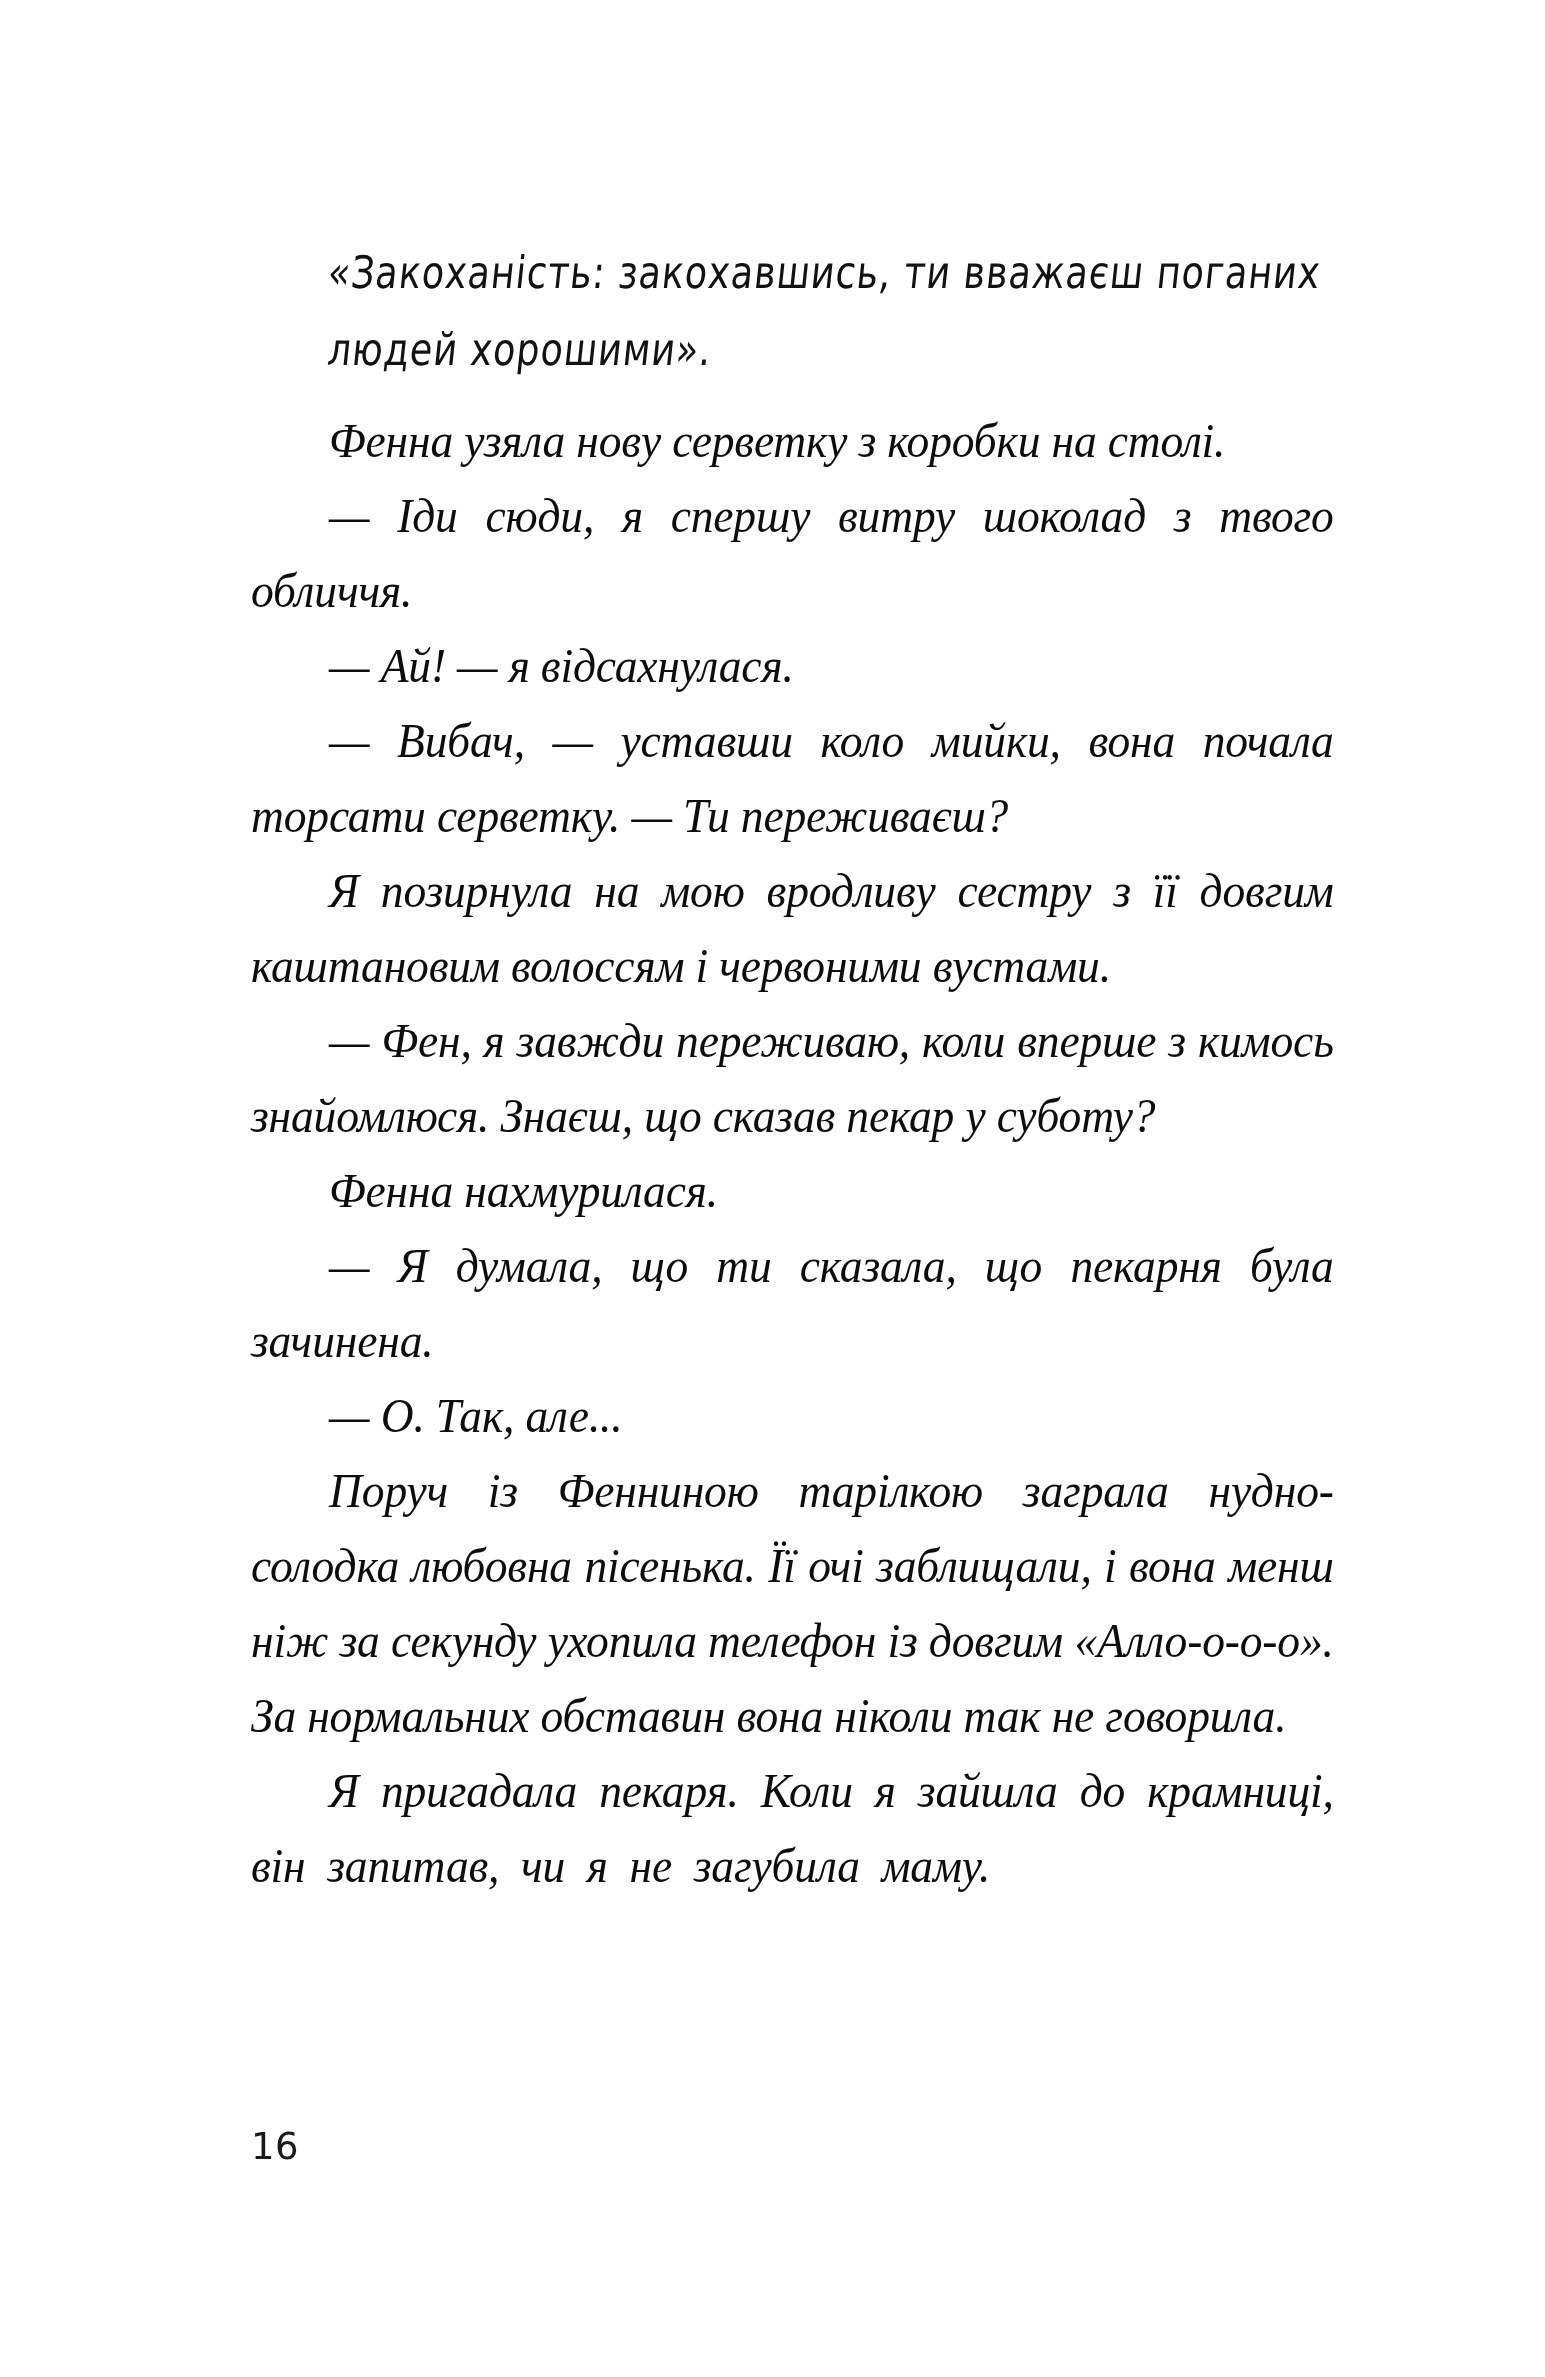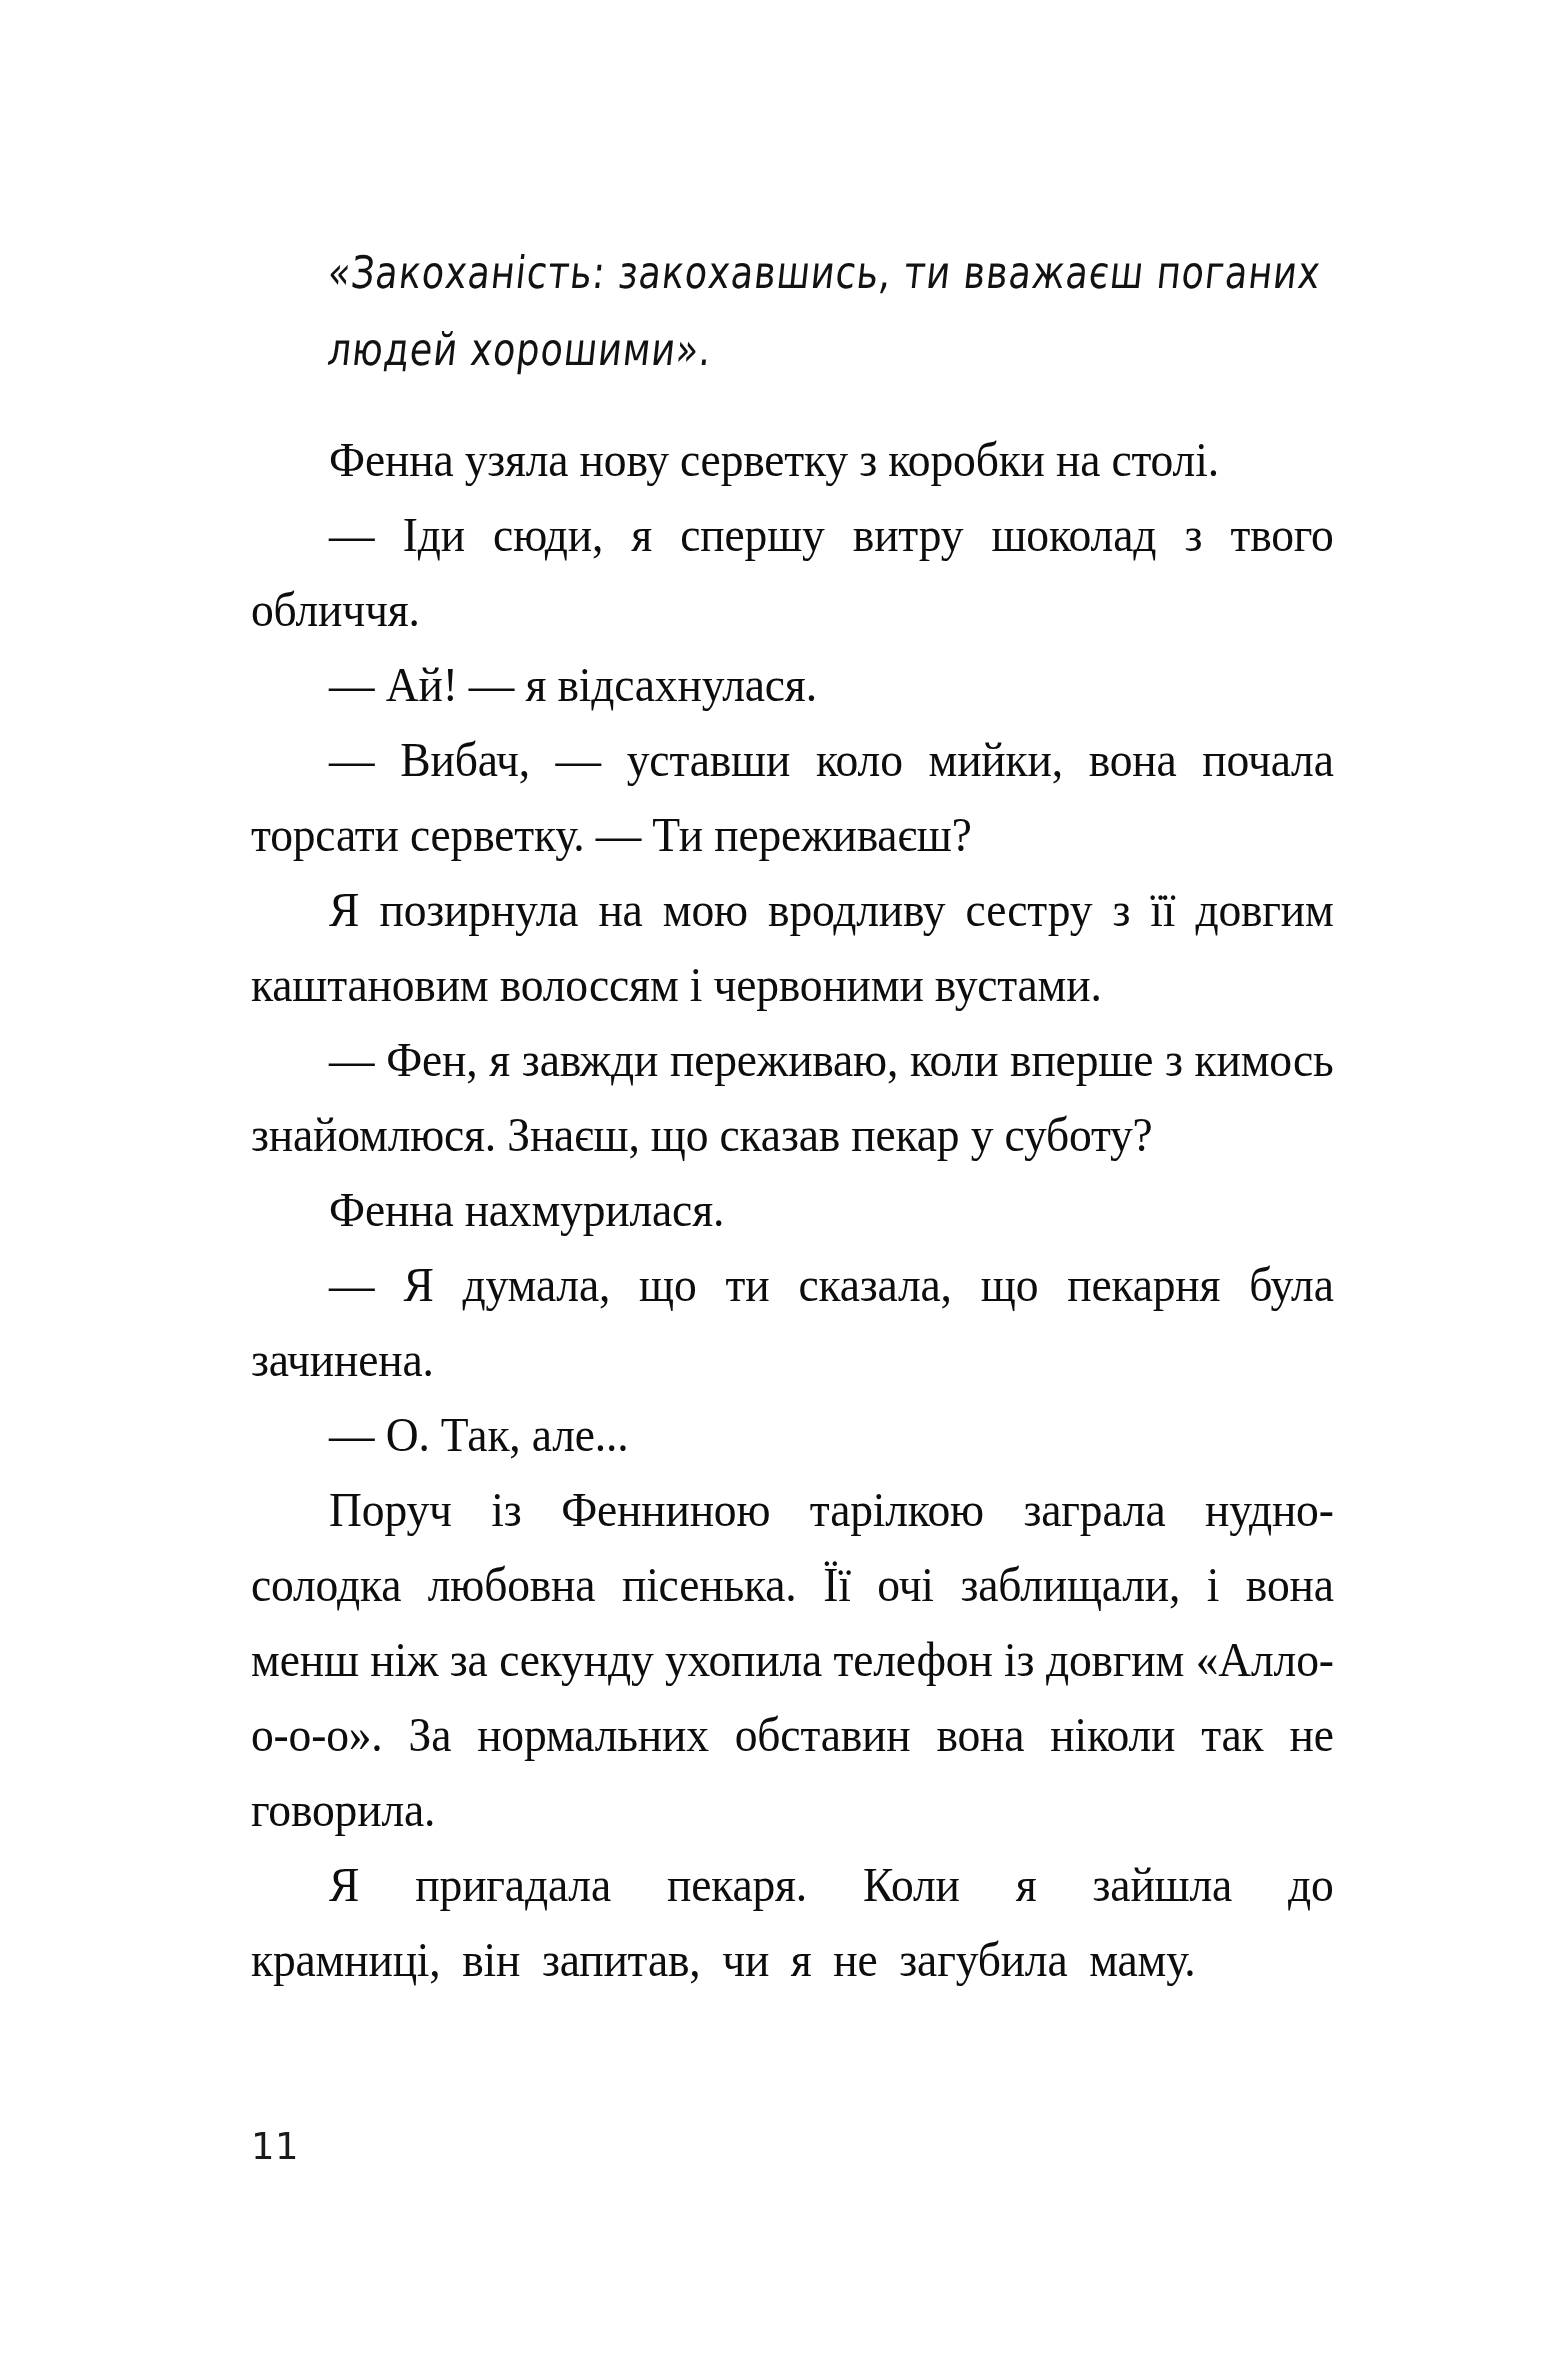--- a/index.html
+++ b/index.html
@@ -42,22 +42,23 @@
     white-space: nowrap;
     transform: skewX(-6deg) scaleY(1.18) scaleX(0.96);
     transform-origin: left center;
     font-weight: 500;
   }
 
   
   .body-block {
     position: absolute;
     left: 251px;
-    top: 422px;
+    top: 403px;
     width: 1083px;
+    font-style: italic;
   }
 
   .para {
     font-family: "Liberation Serif", "DejaVu Serif", serif;
     font-size: 49px;
     line-height: 75px;
     text-align: justify;
     text-align-last: left;
     margin: 0;
     color: #0d0d0d;
@@ -104,16 +105,16 @@
     <p class="para">— Вибач, — уставши коло мийки, вона почала торсати серветку. — Ти переживаєш?</p>
     <p class="para">Я позирнула на мою вродливу сестру з її довгим каштановим волоссям і червоними вустами.</p>
     <p class="para">— Фен, я завжди переживаю, коли вперше з кимось знайомлюся. Знаєш, що сказав пекар у суботу?</p>
     <p class="para">Фенна нахмурилася.</p>
     <p class="para">— Я думала, що ти сказала, що пекарня була зачинена.</p>
     <p class="para">— О. Так, але...</p>
     <p class="para">Поруч із Фенниною тарілкою заграла нудно-солодка любовна пісенька. Її очі заблищали, і вона менш ніж за секунду ухопила телефон із довгим «Алло-о-о-о». За нормальних обставин вона ніколи так не говорила.</p>
     <p class="para loose">Я пригадала пекаря. Коли я зайшла до крамниці, він запитав, чи я не загубила маму.</p>
   </div>
 
-  <div class="folio">11</div>
+  <div class="folio">16</div>
 
 </div>
 
 
 </body></html>

